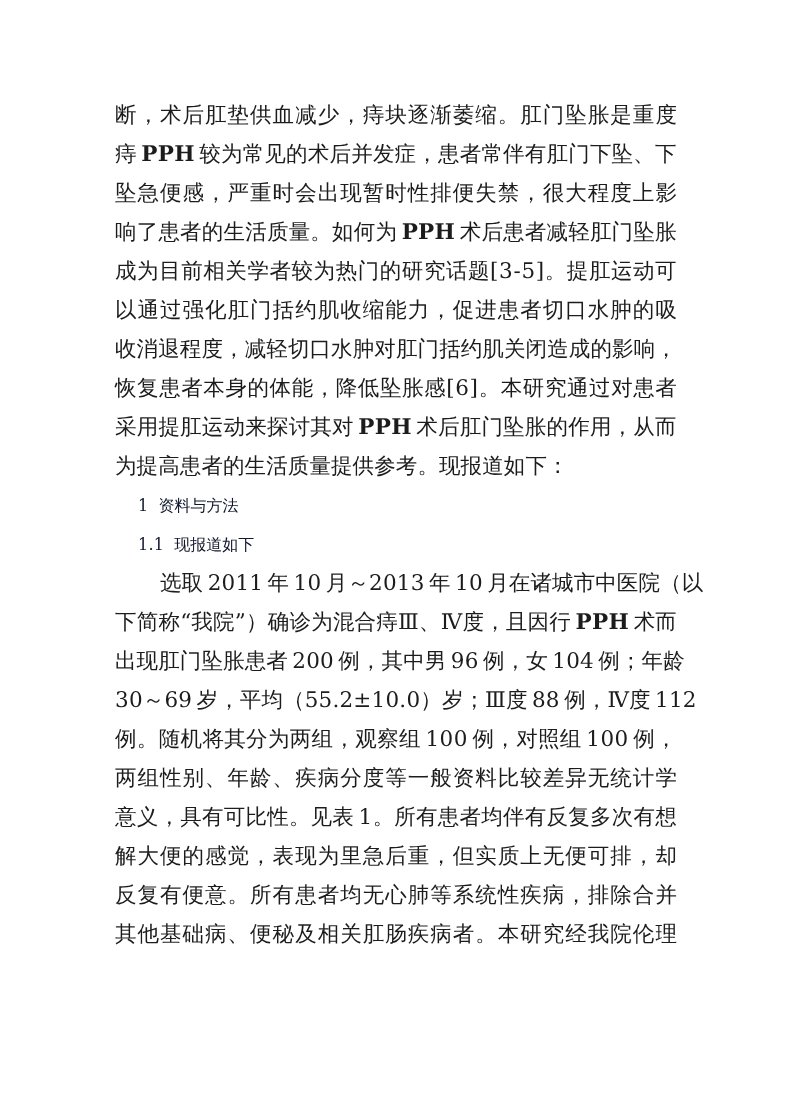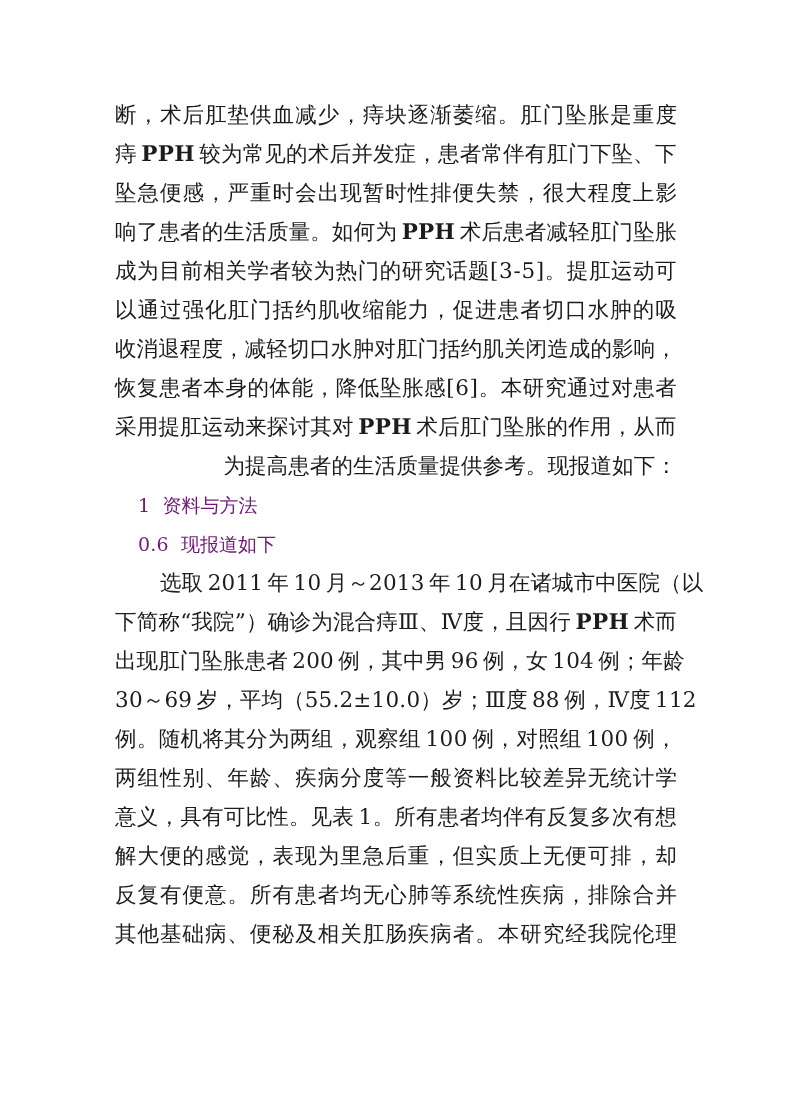--- a/index.html
+++ b/index.html
@@ -44,45 +44,44 @@
   .line.justify {
     display: flex;
     justify-content: space-between;
   }
   .line.justify > span {
     display: inline-block;
   }
 
   .line.last {
     display: block;
-    text-align: right;
   }
 
   .indent-2 {
     padding-left: 45px;
   }
   .indent-1 {
     padding-left: 23px;
   }
 
   .latin {
     font-family: "DejaVu Serif", "Liberation Serif", serif;
     font-weight: 700;
     letter-spacing: 0.2px;
   }
   .num {
     font-family: "DejaVu Serif", "Liberation Serif", serif;
     letter-spacing: 0.2px;
   }
   .heading {
-    font-size: 19px;
+    font-size: 16px;
     line-height: 39px;
     height: 39px;
     white-space: nowrap;
-    color: #701a75;
+    color: #0f172a;
   }
 </style>
 </head>
 <body>
 
 <div id="page">
   <div id="text-column">
 
     <div class="line justify" style="display: flex; justify-content: space-between;">
 
@@ -353,21 +352,21 @@
       </div>
     <div class="line last">
       <span>为提高患者的生活质量提供参考。现报道如下：</span>
     </div>
 
     <div class="heading indent-1">
       <span class="num">1</span>&nbsp;&nbsp;<span>资料与方法</span>
     </div>
 
     <div class="heading indent-1">
-      <span class="num">0.6</span>&nbsp;&nbsp;<span>现报道如下</span>
+      <span class="num">1.1</span>&nbsp;&nbsp;<span>现报道如下</span>
     </div>
 
     <div class="line justify indent-2" style="display: flex; justify-content: space-between;">
 
     <span>选</span>
         <span>取</span>
         <span> </span>
         <span class="num">2</span>
         <span class="num">0</span>
         <span class="num">1</span>

